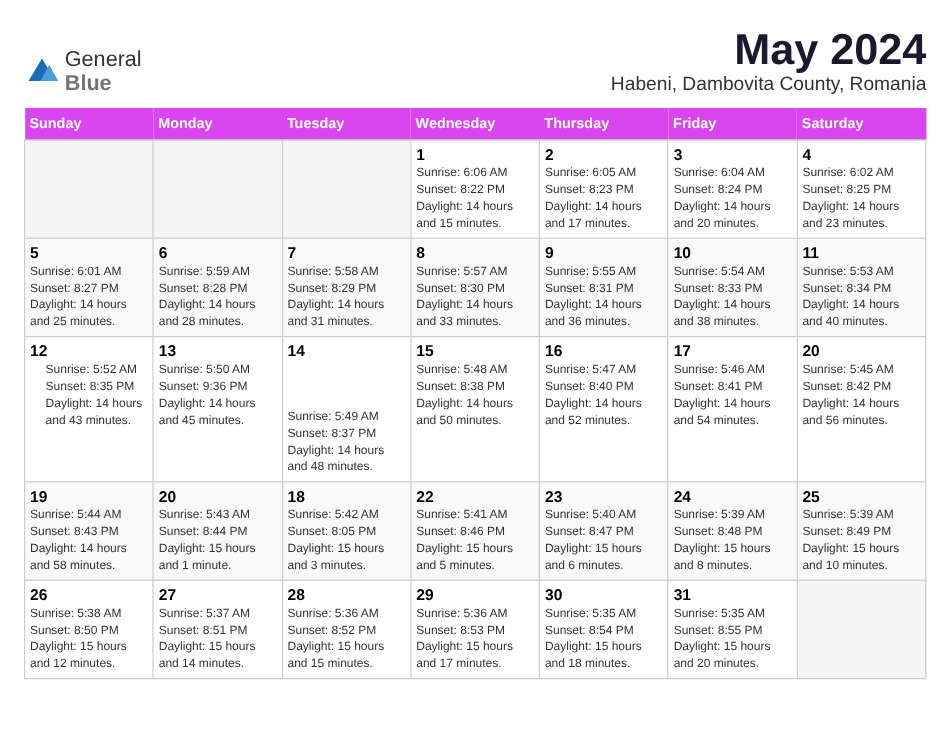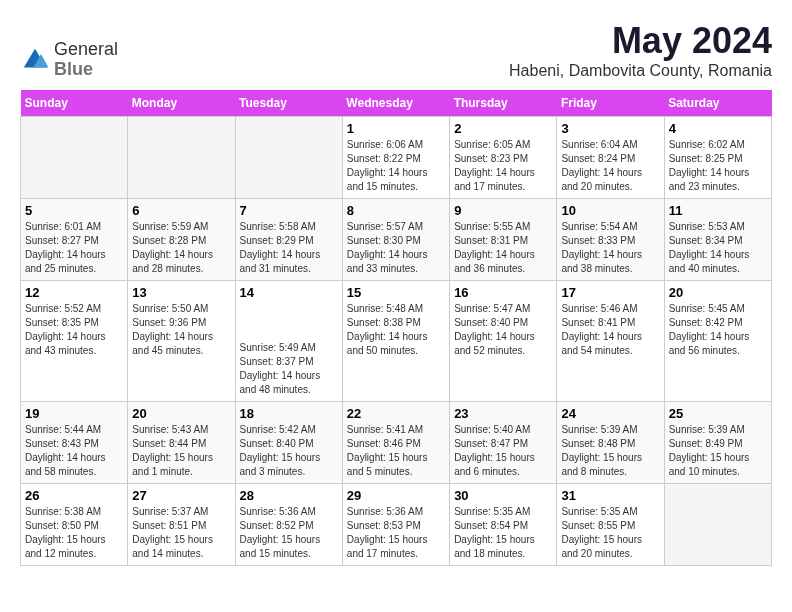--- a/index.html
+++ b/index.html
@@ -205,21 +205,21 @@
           <span class="day-num">11</span>
           <div class="day-info" style="white-space: pre-line;">Sunrise: 5:53 AM
 Sunset: 8:34 PM
 Daylight: 14 hours
 and 40 minutes.</div>
         </td>
       </tr>
       <tr>
         <td>
           <span class="day-num">12</span>
-          <div class="day-info" style="white-space: pre-line;">Sunrise: 5:52 AM
+          <div class="day-info" style="white-space: pre-line; margin-left: 13px;">Sunrise: 5:52 AM
 Sunset: 8:35 PM
 Daylight: 14 hours
 and 43 minutes.</div>
         </td>
         <td>
           <span class="day-num">13</span>
           <div class="day-info" style="white-space: pre-line;">Sunrise: 5:50 AM
 Sunset: 9:36 PM
 Daylight: 14 hours
 and 45 minutes.</div>
@@ -271,21 +271,21 @@
         <td>
           <span class="day-num">20</span>
           <div class="day-info" style="white-space: pre-line;">Sunrise: 5:43 AM
 Sunset: 8:44 PM
 Daylight: 15 hours
 and 1 minute.</div>
         </td>
         <td>
           <span class="day-num">18</span>
           <div class="day-info" style="white-space: pre-line;">Sunrise: 5:42 AM
-Sunset: 8:40 PM
+Sunset: 8:05 PM
 Daylight: 15 hours
 and 3 minutes.</div>
         </td>
         <td>
           <span class="day-num">22</span>
           <div class="day-info" style="white-space: pre-line;">Sunrise: 5:41 AM
 Sunset: 8:46 PM
 Daylight: 15 hours
 and 5 minutes.</div>
         </td>

